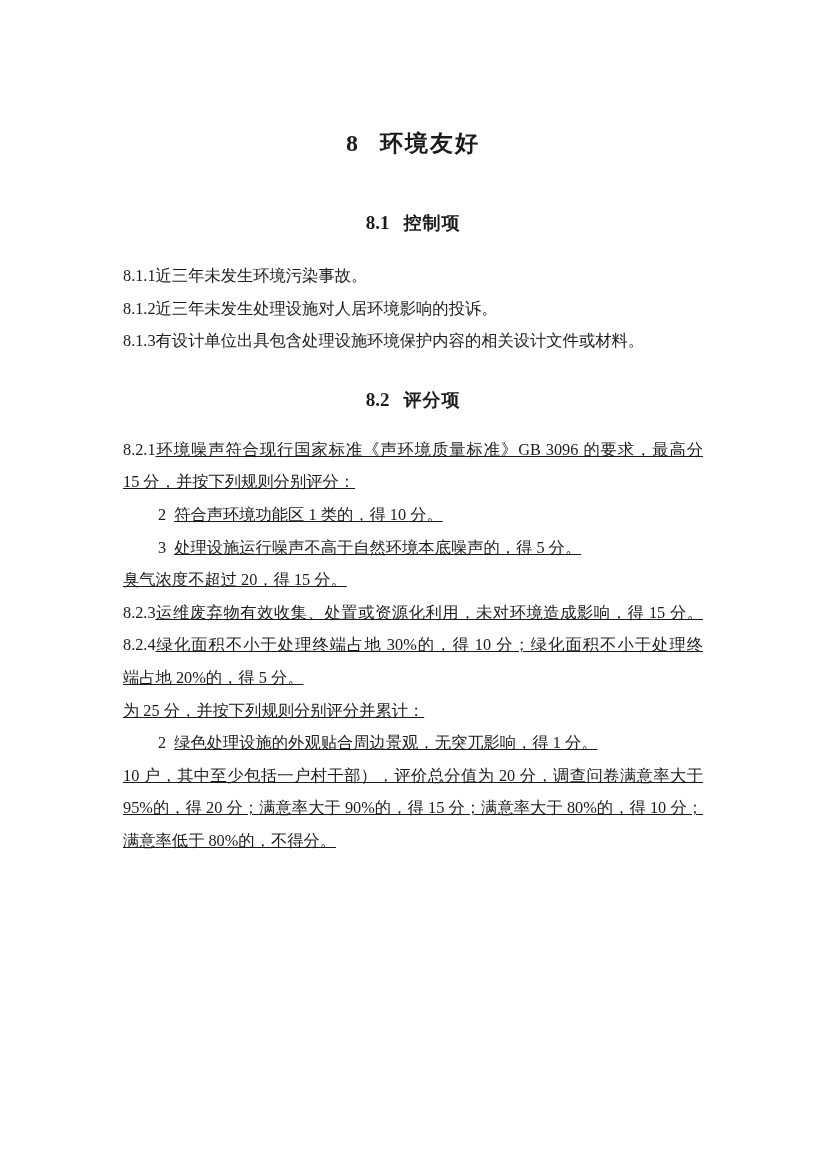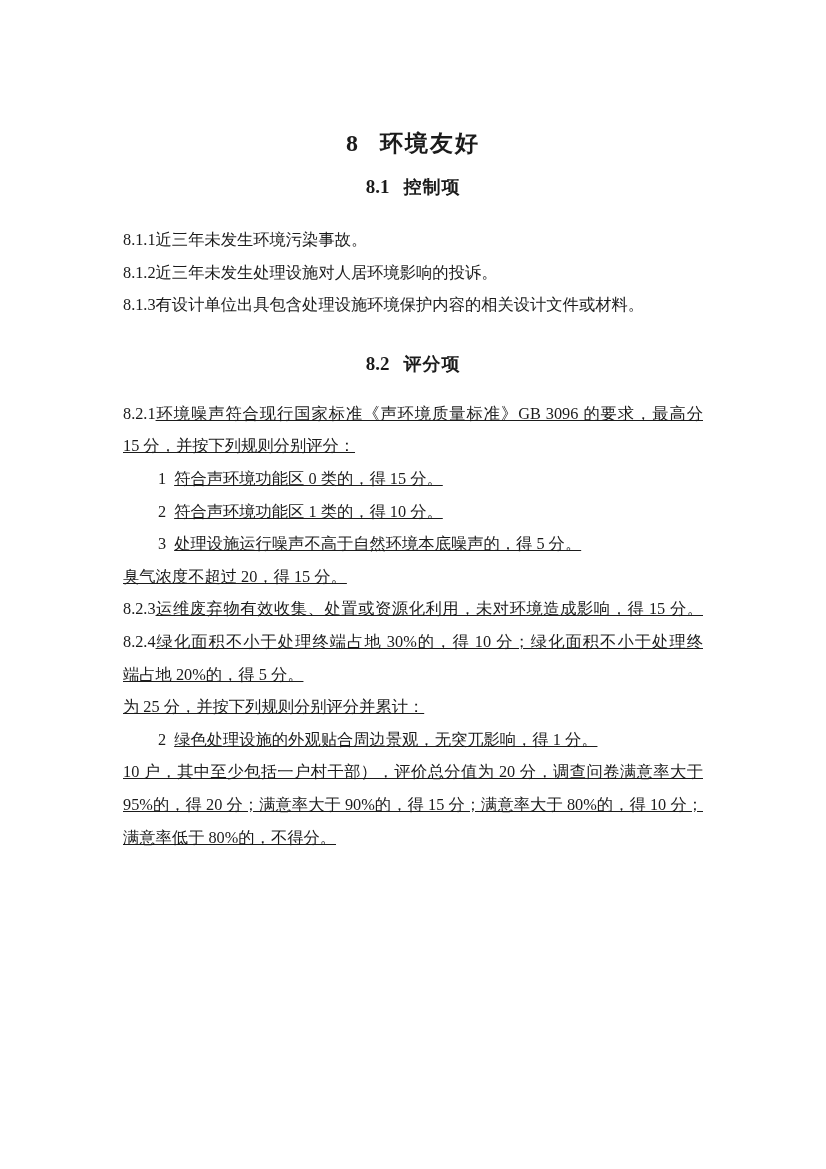--- a/index.html
+++ b/index.html
@@ -39,21 +39,21 @@
     font-weight: 700;
     font-size: 23px;
     letter-spacing: 2px;
   }
   .section-heading {
     line-height: 24px;
     text-align: center;
     white-space: nowrap;
   }
   .section-heading.first {
-    margin-top: 16px;
+    margin-top: 52px;
   }
   .section-heading.second {
     margin-top: 30px;
   }
   .section-heading .h-num {
     font-family: "Liberation Serif", "DejaVu Serif", serif;
     font-weight: 700;
     font-size: 19px;
     margin-right: 14px;
   }
@@ -134,23 +134,20 @@
     </div>
 
     <div class="clauses second">
       <div class="line fill">
         <span class="clause-num">8.2.1</span><span>环境噪声符合现行国家标准《声环境质量标准》GB 3096 的要求，最高分</span>
       </div>
       <div class="line">
         <span>15 分，并按下列规则分别评分：</span>
       </div>
       <div class="line sub">
-        <span class="sub-num">1</span><span>符合声环境功能区 0 类的，得 15 分。</span>
-      </div>
-      <div class="line sub">
         <span class="sub-num">2</span><span>符合声环境功能区 1 类的，得 10 分。</span>
       </div>
       <div class="line sub">
         <span class="sub-num">3</span><span>处理设施运行噪声不高于自然环境本底噪声的，得 5 分。</span>
       </div>
       <div class="line">
         <span>臭气浓度不超过 20，得 15 分。</span>
       </div>
       <div class="line fill">
         <span class="clause-num">8.2.3</span><span>运维废弃物有效收集、处置或资源化利用，未对环境造成影响，得 15 分。</span>

